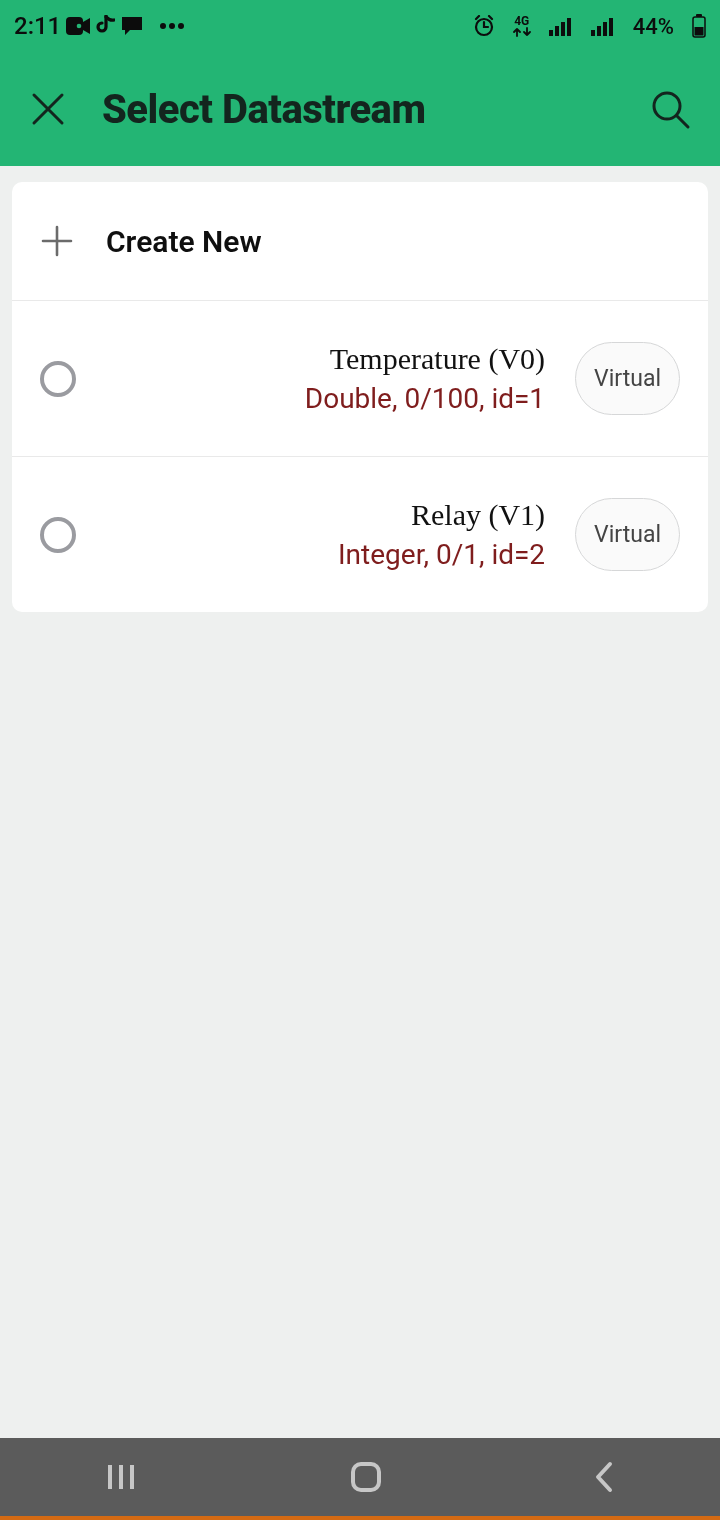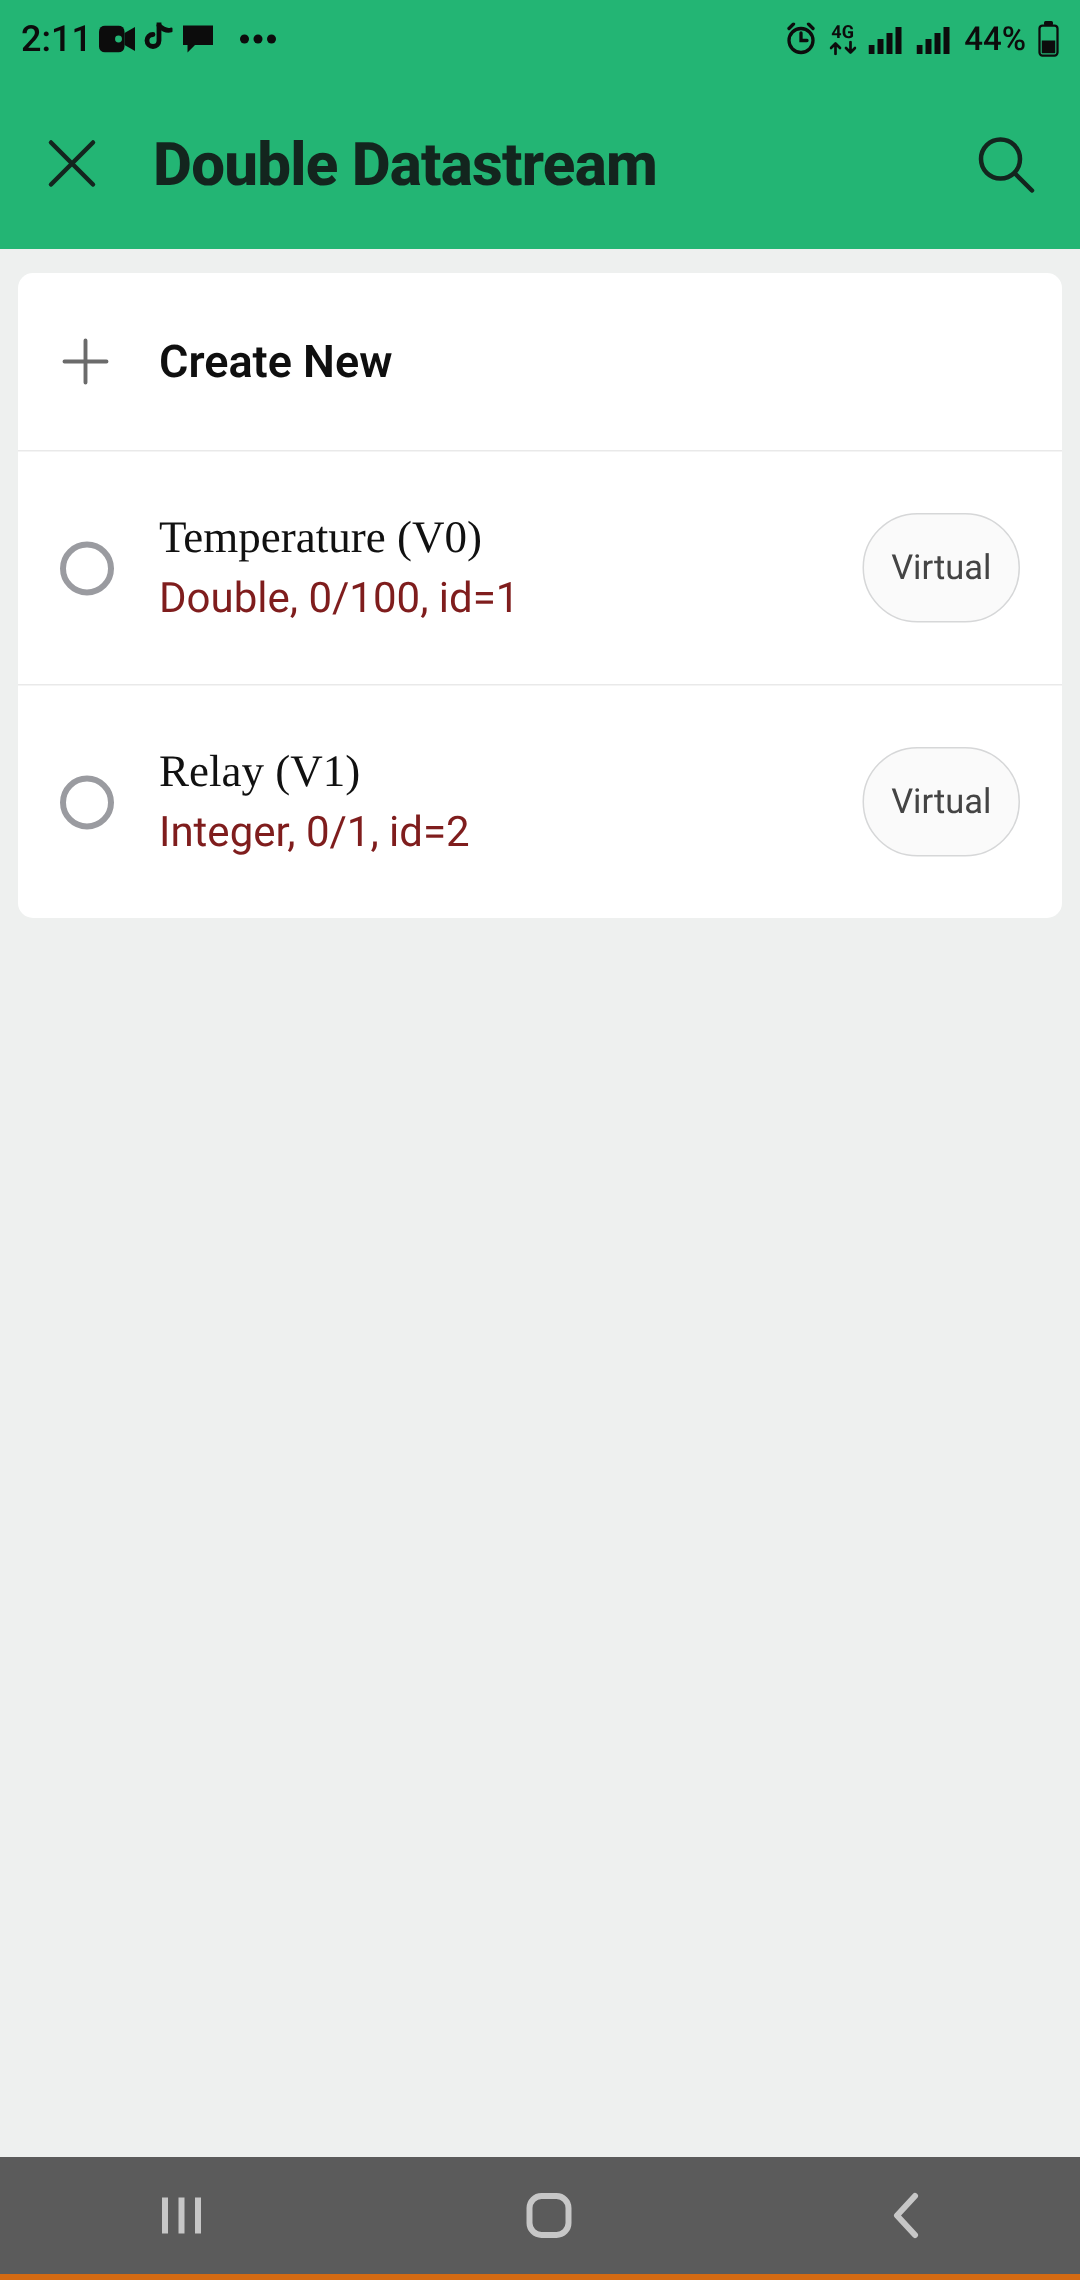--- a/index.html
+++ b/index.html
@@ -10,21 +10,21 @@
     height: 52px;
     background: #23b574;
     display: flex;
     align-items: center;
     padding: 0 14px;
     color: #0c0c0c;
     font-size: 24px;
     font-weight: 500;
   }
   .status-left { display: flex; align-items: center; gap: 5px; }
-  .status-right { margin-left: auto; display: flex; align-items: center; gap: 8px; }
+  .status-right { margin-left: auto; display: flex; align-items: center; gap: 18px; }
   .status-icon { display: inline-flex; align-items: center; }
 
   
   .app-header {
     height: 114px;
     background: #23b574;
     display: flex;
     align-items: center;
     padding: 0 28px;
     gap: 34px;
@@ -35,20 +35,21 @@
     color: #13251e;
     letter-spacing: -0.5px;
   }
   .header-search { margin-left: auto; }
 
   
   .content {
     background: #eef0ef;
     padding: 16px 12px;
     height: calc(1520px - 52px - 114px - 82px);
+    text-align: right;
   }
   .card {
     background: #ffffff;
     border-radius: 10px;
     overflow: hidden;
   }
 
   .row {
     display: flex;
     align-items: center;
@@ -176,21 +177,21 @@
     </span>
   </div>
 </div>
 
 <div class="app-header">
   <span>
     <svg width="40" height="40" viewBox="0 0 40 40">
         <path d="M6 6 L34 34 M34 6 L6 34" stroke="#13251e" stroke-width="3" stroke-linecap="round"></path>
       </svg>
   </span>
-  <span class="header-title">Double Datastream</span>
+  <span class="header-title">Select Datastream</span>
   <span class="header-search">
     <svg width="44" height="44" viewBox="0 0 44 44">
         <circle cx="19" cy="19" r="13" stroke="#13251e" stroke-width="3" fill="none"></circle>
         <path d="M29 29 L40 40" stroke="#13251e" stroke-width="3" stroke-linecap="round"></path>
       </svg>
   </span>
 </div>
 
 <div class="content">
   <div class="card">

